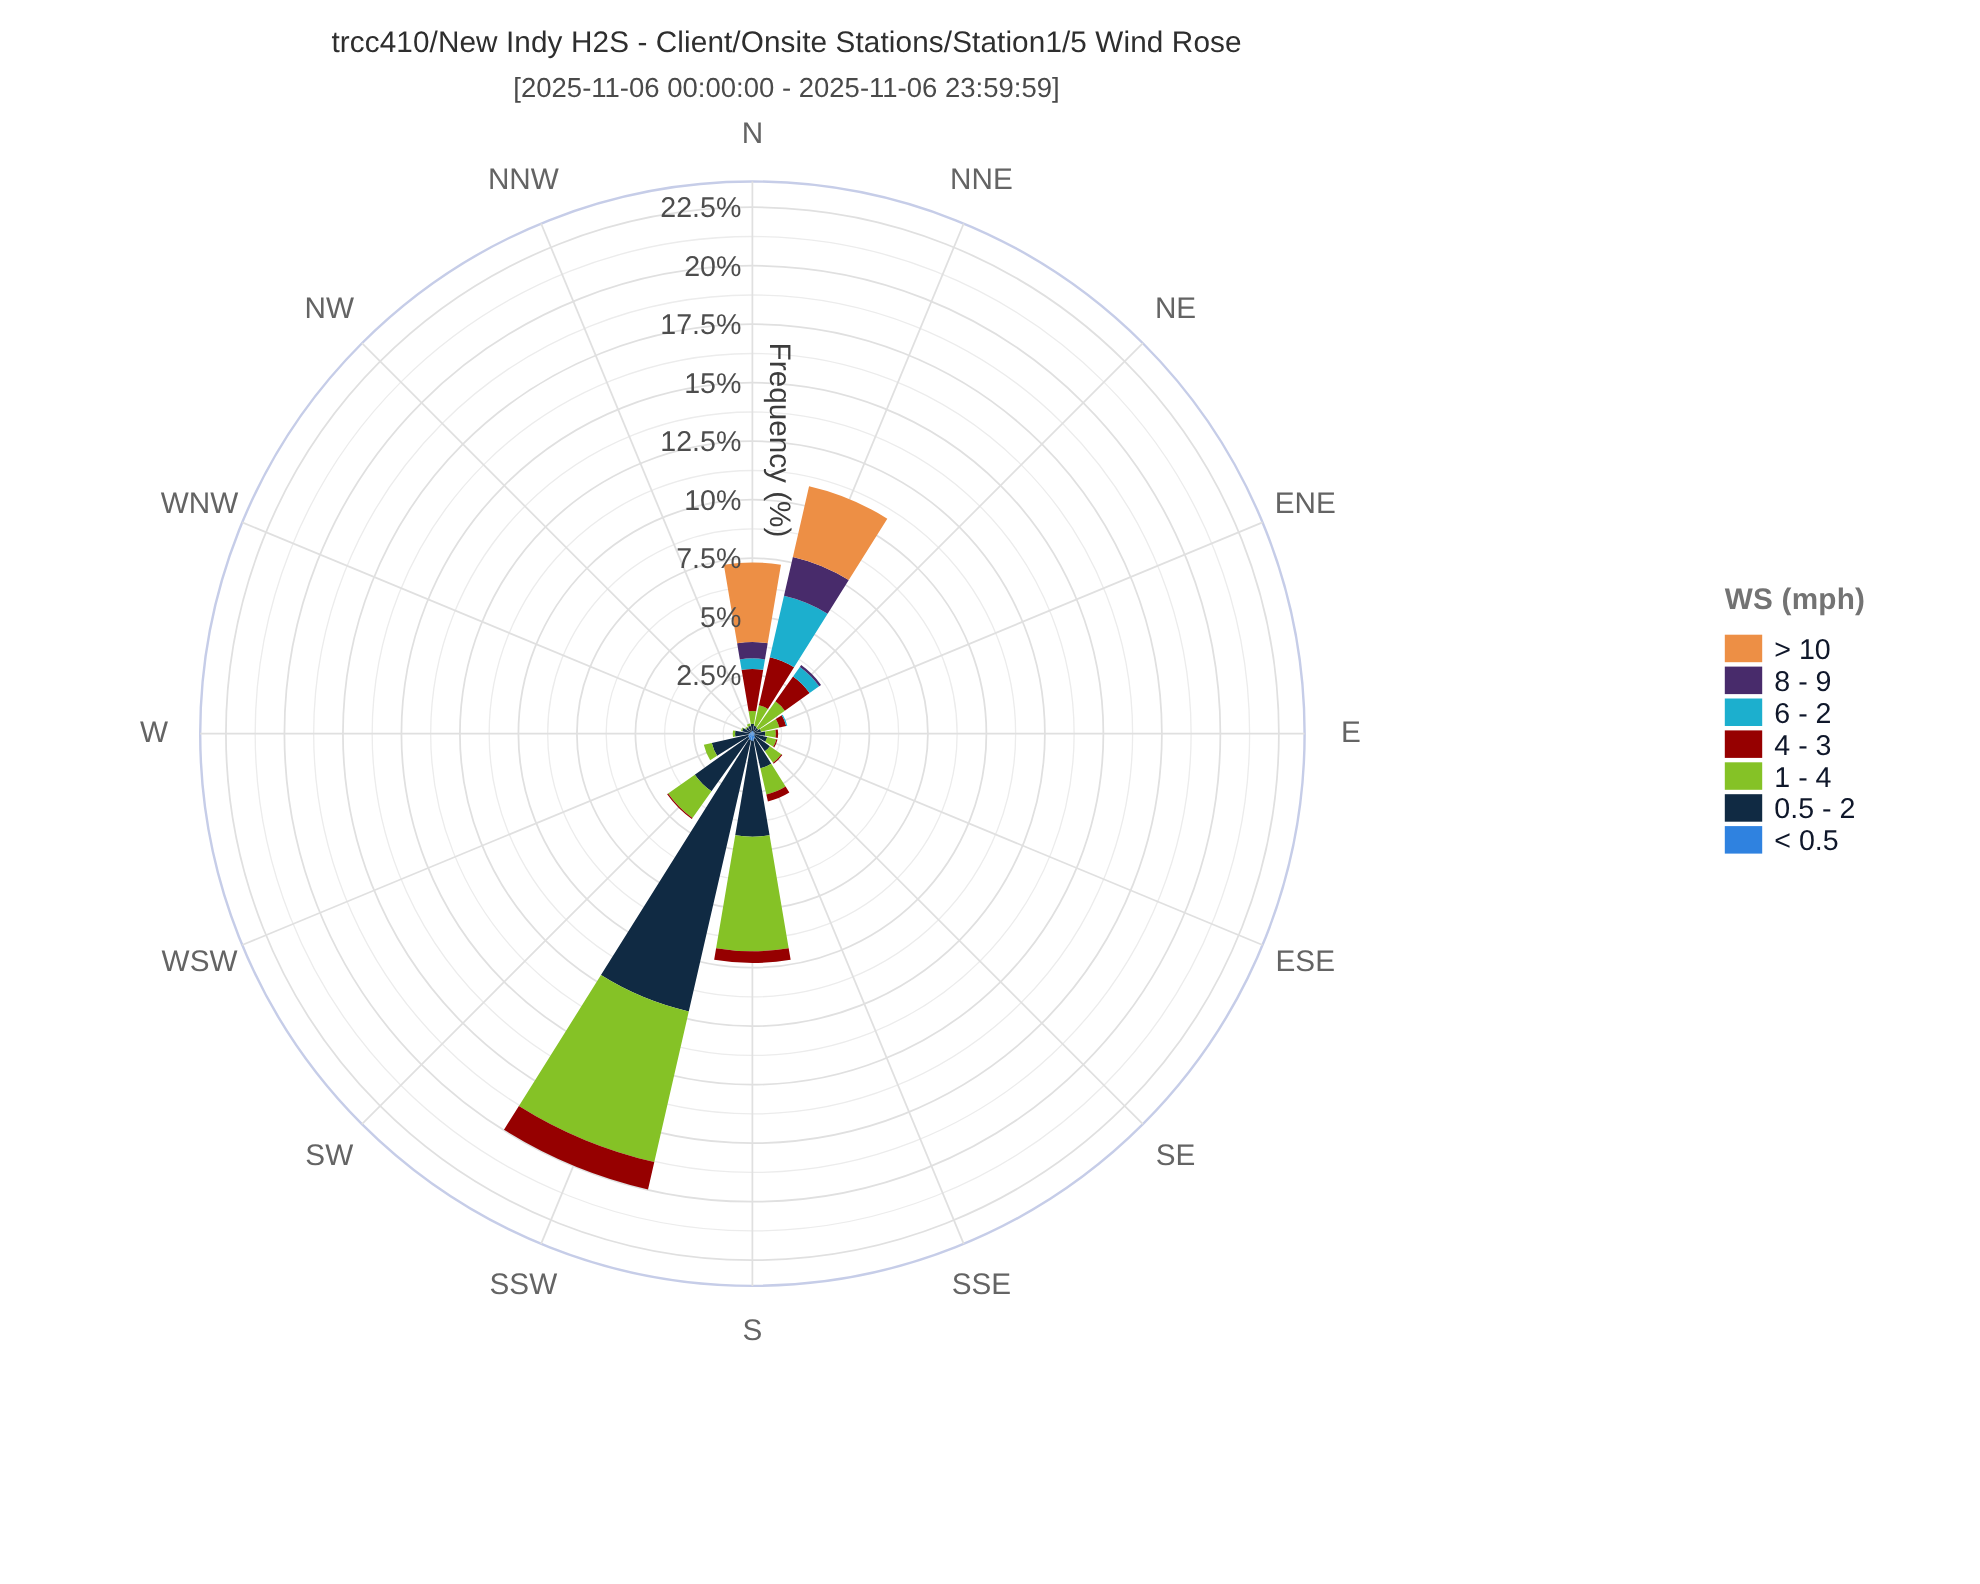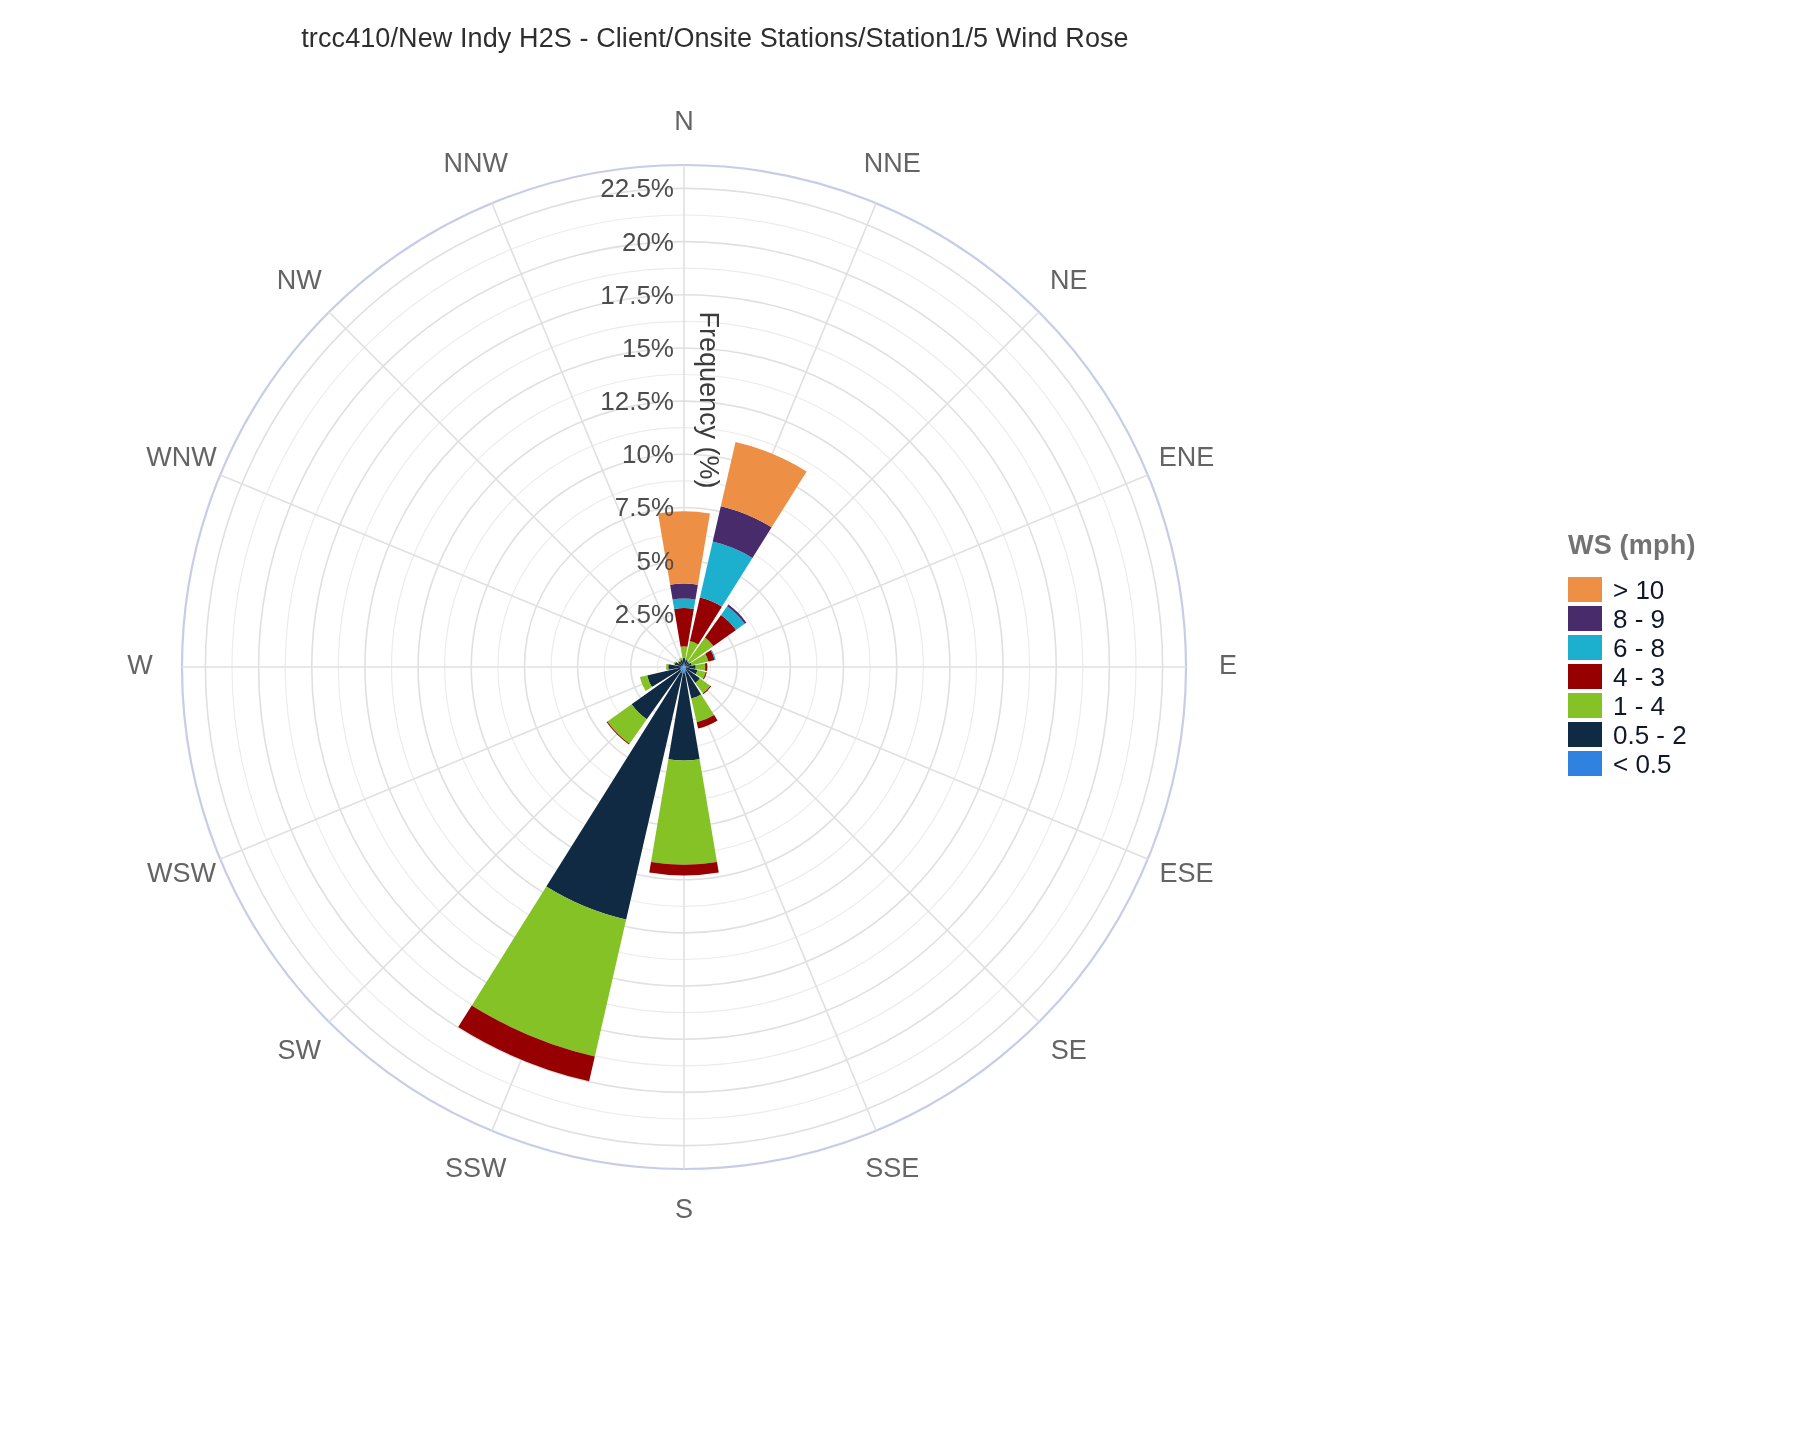--- a/index.html
+++ b/index.html
@@ -101,20 +101,21 @@
     line-height: 1;
   }
 </style>
 </head>
 <body>
 
 <div id="root">
 
   <div class="title-block">
     <div class="chart-title">trcc410/New Indy H2S - Client/Onsite Stations/Station1/5 Wind Rose</div>
+    <div class="chart-subtitle">[2025-11-06 00:00:00 - 2025-11-06 23:59:59]</div>
   </div>
 
   <div id="rose-wrap">
     <svg class="rose" id="rose-svg" width="1380" height="1230" viewBox="0 0 1380 1230">
       <g id="grid-layer">
           <circle cx="684" cy="557" r="53.17796610169491" class="grid-line"></circle>
           <circle cx="684" cy="557" r="106.35593220338983" class="grid-line"></circle>
           <circle cx="684" cy="557" r="159.53389830508473" class="grid-line"></circle>
           <circle cx="684" cy="557" r="212.71186440677965" class="grid-line"></circle>
           <circle cx="684" cy="557" r="265.8898305084745" class="grid-line"></circle>
@@ -260,21 +261,21 @@
         <div class="legend-row">
           <span class="legend-swatch" style="background: rgb(237, 143, 69);"></span>
           <span class="legend-label">&gt; 10</span>
         </div>
         <div class="legend-row">
           <span class="legend-swatch" style="background: rgb(72, 43, 107);"></span>
           <span class="legend-label">8 - 9</span>
         </div>
         <div class="legend-row">
           <span class="legend-swatch" style="background: rgb(28, 175, 206);"></span>
-          <span class="legend-label">6 - 8</span>
+          <span class="legend-label">6 - 2</span>
         </div>
         <div class="legend-row">
           <span class="legend-swatch" style="background: rgb(150, 0, 0);"></span>
           <span class="legend-label">4 - 3</span>
         </div>
         <div class="legend-row">
           <span class="legend-swatch" style="background: rgb(133, 194, 38);"></span>
           <span class="legend-label">1 - 4</span>
         </div>
         <div class="legend-row">

